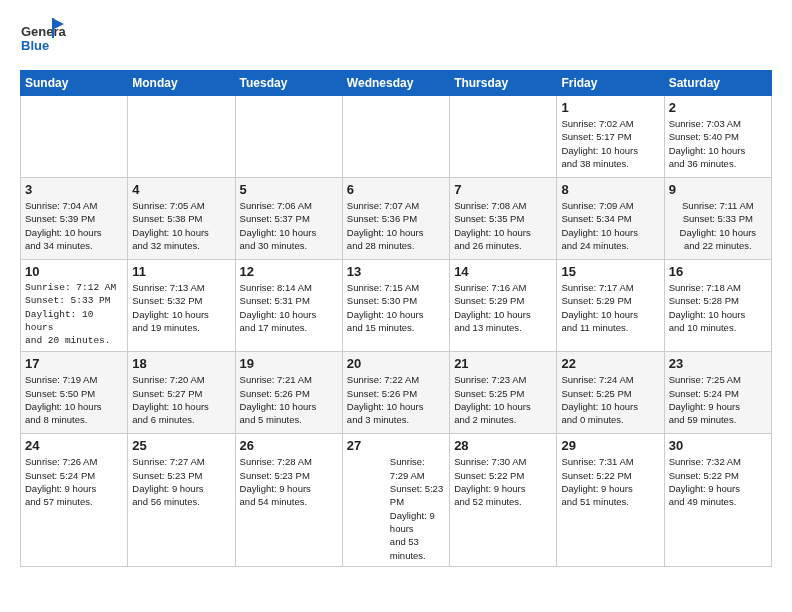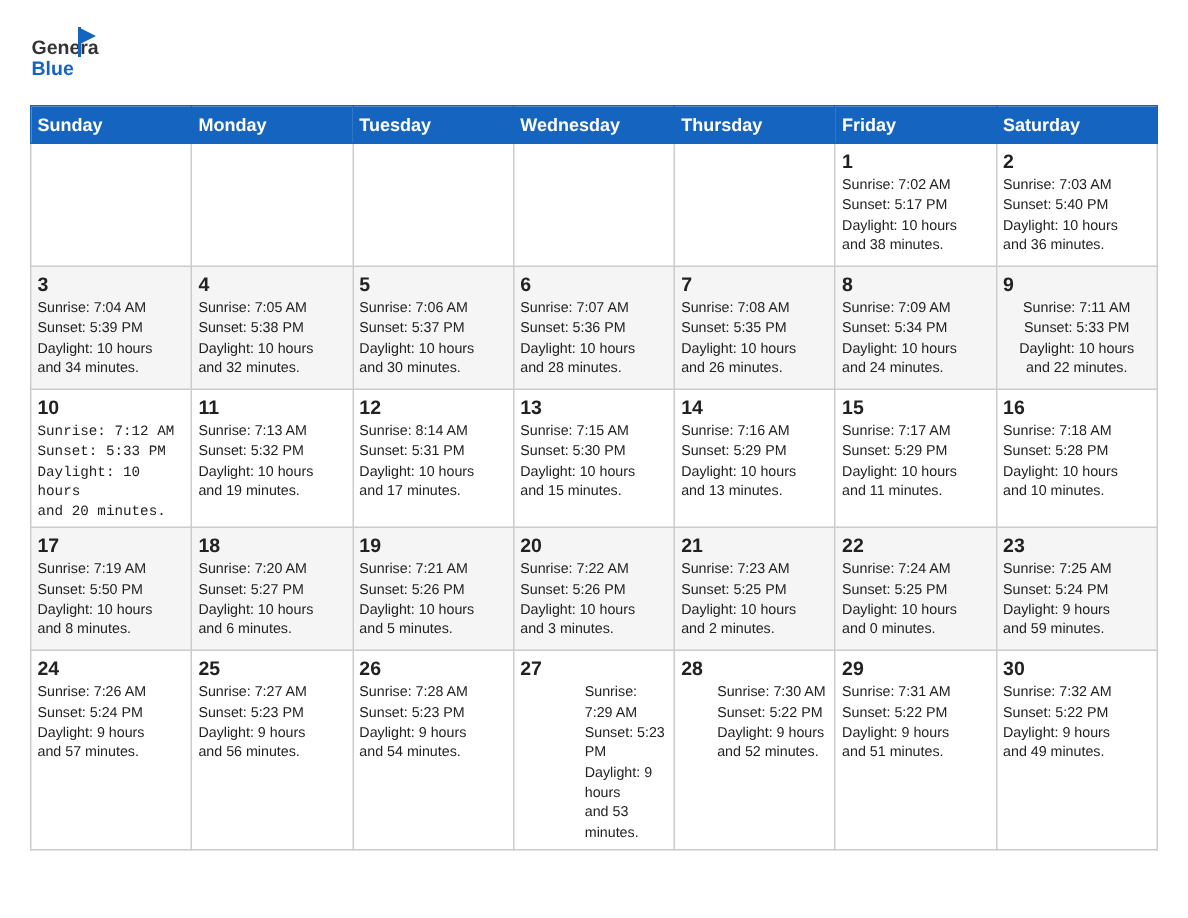--- a/index.html
+++ b/index.html
@@ -309,21 +309,21 @@
           </td>
           <td>
             <span class="day-num">27</span>
             <div class="day-info" style="white-space: pre-line; margin-left: 43px;">Sunrise: 7:29 AM
 Sunset: 5:23 PM
 Daylight: 9 hours
 and 53 minutes.</div>
           </td>
           <td>
             <span class="day-num">28</span>
-            <div class="day-info" style="white-space: pre-line; margin-left: 24px;">Sunrise: 7:30 AM
+            <div class="day-info" style="white-space: pre-line;">Sunrise: 7:30 AM
 Sunset: 5:22 PM
 Daylight: 9 hours
 and 52 minutes.</div>
           </td>
           <td>
             <span class="day-num">29</span>
             <div class="day-info" style="white-space: pre-line;">Sunrise: 7:31 AM
 Sunset: 5:22 PM
 Daylight: 9 hours
 and 51 minutes.</div>

